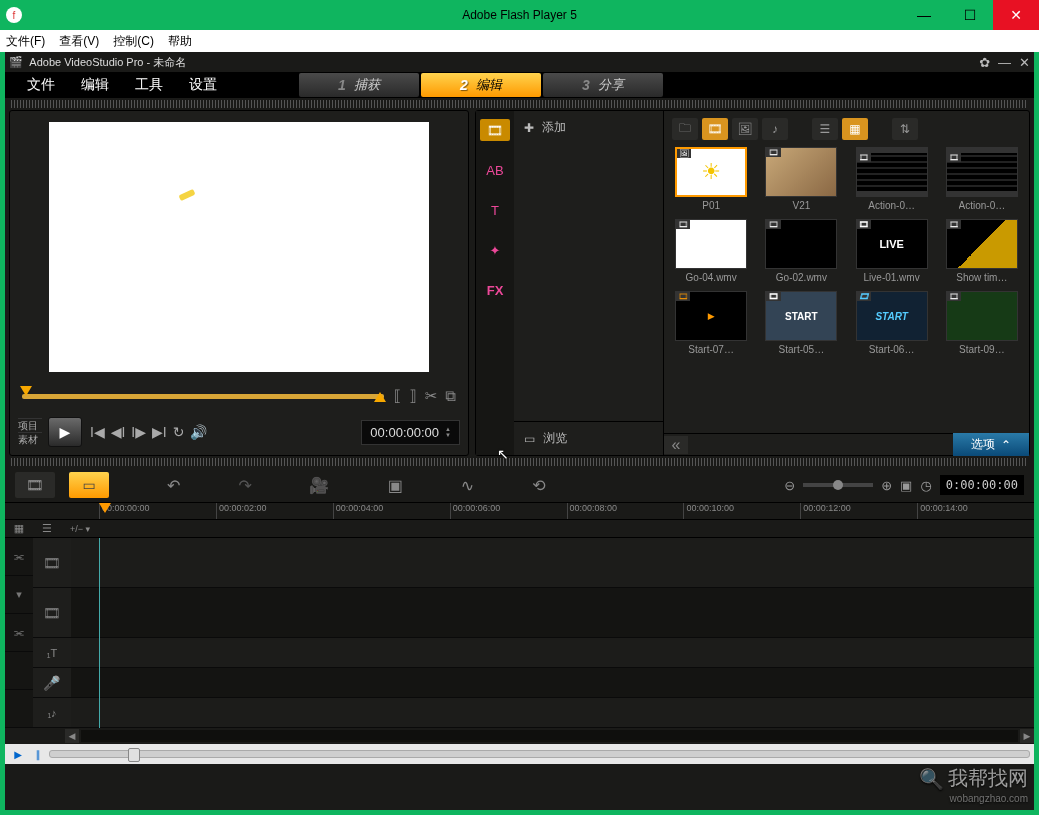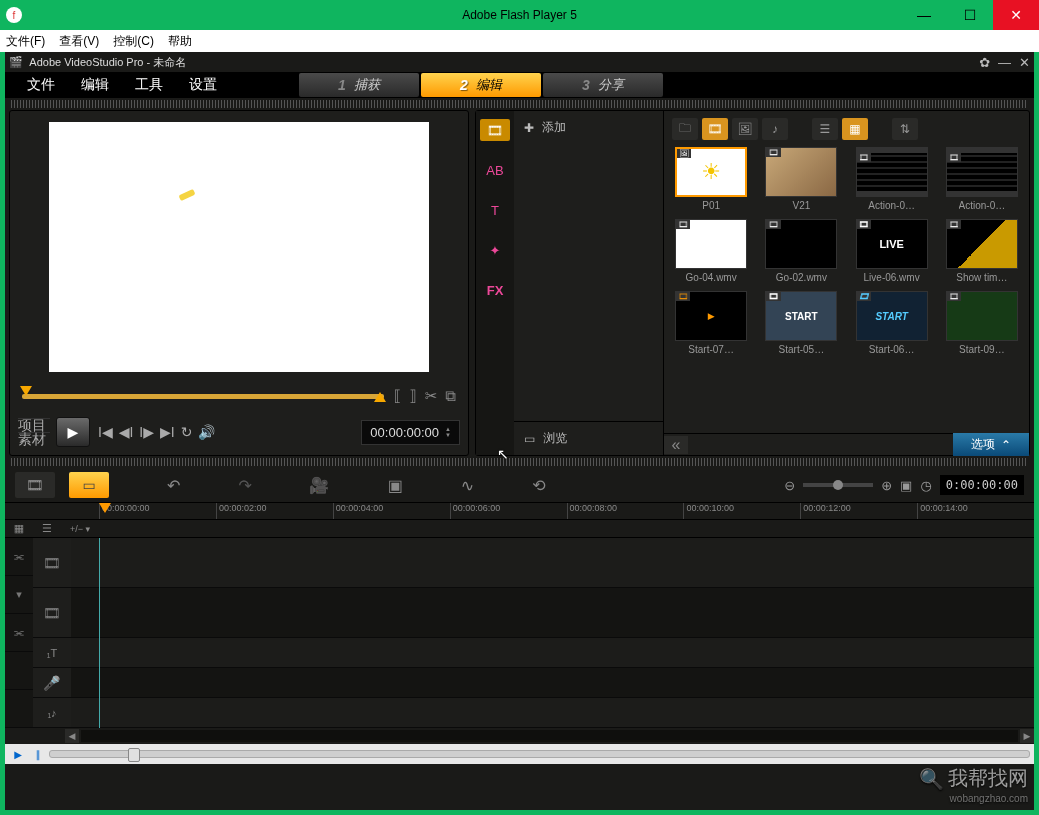--- a/index.html
+++ b/index.html
@@ -38,21 +38,21 @@
 .preview-pane { width: 460px; background: #1e1e1c; border: 1px solid #000; margin-left: 4px; display: flex; flex-direction: column; border-radius: 3px; }
 .preview-area { flex: 1; display: flex; align-items: center; justify-content: center; padding: 8px; }
 .canvas { width: 380px; height: 250px; background: #fff; position: relative; }
 .canvas .mark { position: absolute; top: 70px; left: 130px; width: 16px; height: 6px; background: #f5d442; transform: rotate(-25deg); border-radius: 2px; }
 .scrubber { height: 26px; display: flex; align-items: center; padding: 0 12px; }
 .scrub-track { flex: 1; height: 5px; background: #d9a637; border-radius: 2px; position: relative; margin-right: 10px; }
 .scrub-track .lmark { position: absolute; left: -2px; top: -8px; width: 0; height: 0; border-left: 6px solid transparent; border-right: 6px solid transparent; border-top: 10px solid #f7a800; }
 .scrub-track .rmark { position: absolute; right: -2px; top: -2px; width: 0; height: 0; border-left: 6px solid transparent; border-right: 6px solid transparent; border-bottom: 10px solid #f7a800; }
 .scrub-icons { display: flex; gap: 8px; color: #888; font-size: 15px; }
 .transport { height: 46px; display: flex; align-items: center; padding: 0 8px; }
-.trans-labels { display: flex; flex-direction: column; font-size: 14px; color: #aaa; margin-right: 6px; }
+.trans-labels { display: flex; flex-direction: column; font-size: 10px; color: #aaa; margin-right: 6px; }
 .trans-labels span { line-height: 13px; border-top: 1px solid #333; padding-right: 4px; }
 .play-btn { width: 34px; height: 30px; background: linear-gradient(#6a6a6a,#2a2a2a); border-radius: 3px; display: flex; align-items: center; justify-content: center; color: #fff; font-size: 14px; border: 1px solid #111; }
 .trans-btns { display: flex; gap: 6px; margin-left: 8px; color: #aaa; font-size: 14px; align-items: center; }
 .trans-btns span { cursor: pointer; }
 .timecode { margin-left: auto; background: #0a0a0a; border: 1px solid #333; padding: 4px 8px; font-family: monospace; font-size: 13px; color: #ddd; display: flex; align-items: center; }
 .tc-spin { margin-left: 6px; display: flex; flex-direction: column; font-size: 6px; color: #888; line-height: 6px; }
 
 .vdiv { width: 6px; }
 
 .lib-pane { flex: 1; display: flex; background: #1e1e1c; border: 1px solid #000; margin-right: 4px; border-radius: 3px; }
@@ -299,21 +299,21 @@
                 <div class="thumb-label">Go-04.wmv</div>
               </div>
           <div class="thumb">
                 <div class="thumb-img blackb">
                   <span class="thumb-badge">🎞</span>
                 </div>
                 <div class="thumb-label">Go-02.wmv</div>
               </div>
           <div class="thumb">
                 <div class="thumb-img liveb"><span class="thumb-badge">🎞</span>LIVE</div>
-                <div class="thumb-label">Live-06.wmv</div>
+                <div class="thumb-label">Live-01.wmv</div>
               </div>
           <div class="thumb">
                 <div class="thumb-img goldb">
                   <span class="thumb-badge">🎞</span>
                 </div>
                 <div class="thumb-label">Show tim…</div>
               </div>
           <div class="thumb">
                 <div class="thumb-img start1"><span class="thumb-badge">🎞</span>▶</div>
                 <div class="thumb-label">Start-07…</div>

